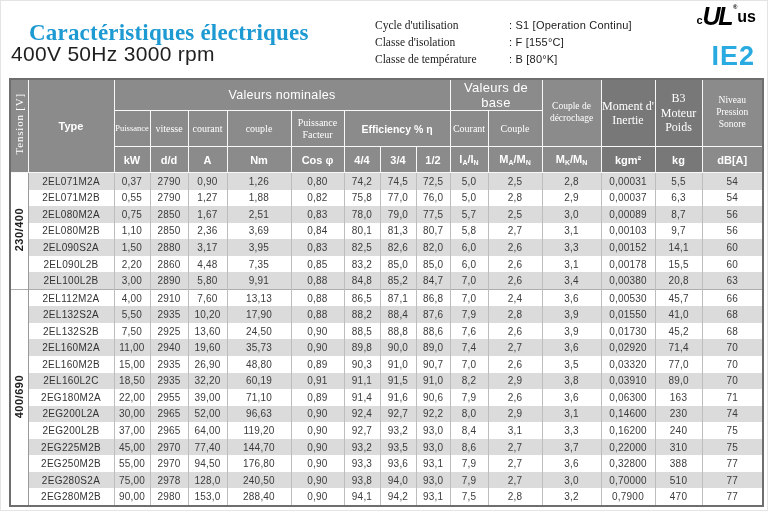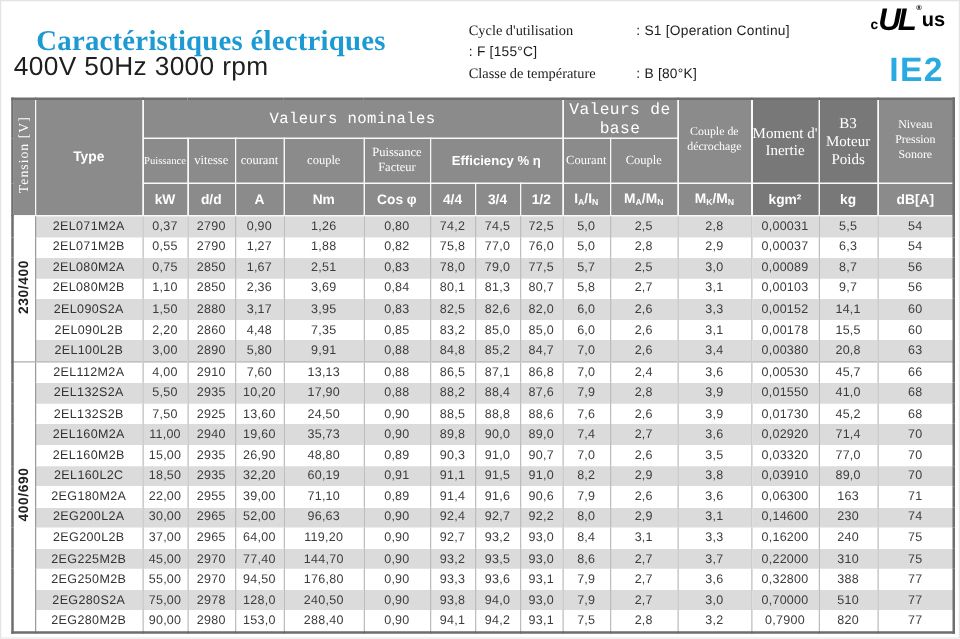--- a/index.html
+++ b/index.html
@@ -44,21 +44,21 @@
     border:2px solid #6e6e6e;
   }
   thead th {
     background:#8b8b8b; color:#fff; border:1px solid #f8f8f8;
     font-weight:400; padding:0; overflow:hidden; text-align:center; vertical-align:middle;
   }
   thead th.dark { background:#787878; }
   tr.h1 { height:30px; }
   tr.h2 { height:36px; }
   tr.h3 { height:26px; }
-  th.grp   { font-family:Liberation Mono, monospace; font-size:12.5px; letter-spacing:0.3px;margin-top:48px; }
+  th.grp   { font-family:Liberation Sans, sans-serif; font-size:12.5px; letter-spacing:0.3px;margin-top:48px; }
   th.fr    { font-family:"Liberation Serif", serif; font-size:10px; line-height:1.18; }
   th.tiny  { font-size:8.5px; }
   th.small { font-family:"Liberation Serif", serif; font-size:9.5px; line-height:1.25; }
   th.big   { font-family:"Liberation Serif", serif; font-size:12px; line-height:1.2; }
   th.eff   { font-family:"Liberation Sans", sans-serif; font-weight:700; font-size:10.5px; }
   tr.h3 th { font-family:"Liberation Sans", sans-serif; font-weight:700; font-size:11px; }
   tr.h3 th sub { font-size:7px; vertical-align:-2px; }
   th.th-tension, td.tension-cell { vertical-align:middle; text-align:center; }
   .rot {
     display:inline-block; writing-mode:vertical-rl; transform:rotate(180deg);
@@ -84,20 +84,21 @@
 
   <div class="page-title">Caractéristiques électriques</div>
   <div class="page-subtitle">400V 50Hz 3000 rpm</div>
 
   <div class="specs">
     <div class="spec-row">
       <span class="spec-label">Cycle d'utilisation</span>
       <span class="spec-value">: S1 [Operation Continu]</span>
     </div>
     <div class="spec-row">
+      <span class="spec-label">Classe d'isolation</span>
       <span class="spec-value">: F [155°C]</span>
     </div>
     <div class="spec-row">
       <span class="spec-label">Classe de température</span>
       <span class="spec-value">: B [80°K]</span>
     </div>
   </div>
 
   <div class="ul-mark">
     <span class="ul-c">c</span>
@@ -497,19 +498,19 @@
           <td>153,0</td>
           <td>288,40</td>
           <td>0,90</td>
           <td>94,1</td>
           <td>94,2</td>
           <td>93,1</td>
           <td>7,5</td>
           <td>2,8</td>
           <td>3,2</td>
           <td>0,7900</td>
-          <td>820</td>
+          <td>470</td>
           <td>77</td>
         </tr>
       </tbody>
   </table>
 
 </div>
 
 </body></html>

